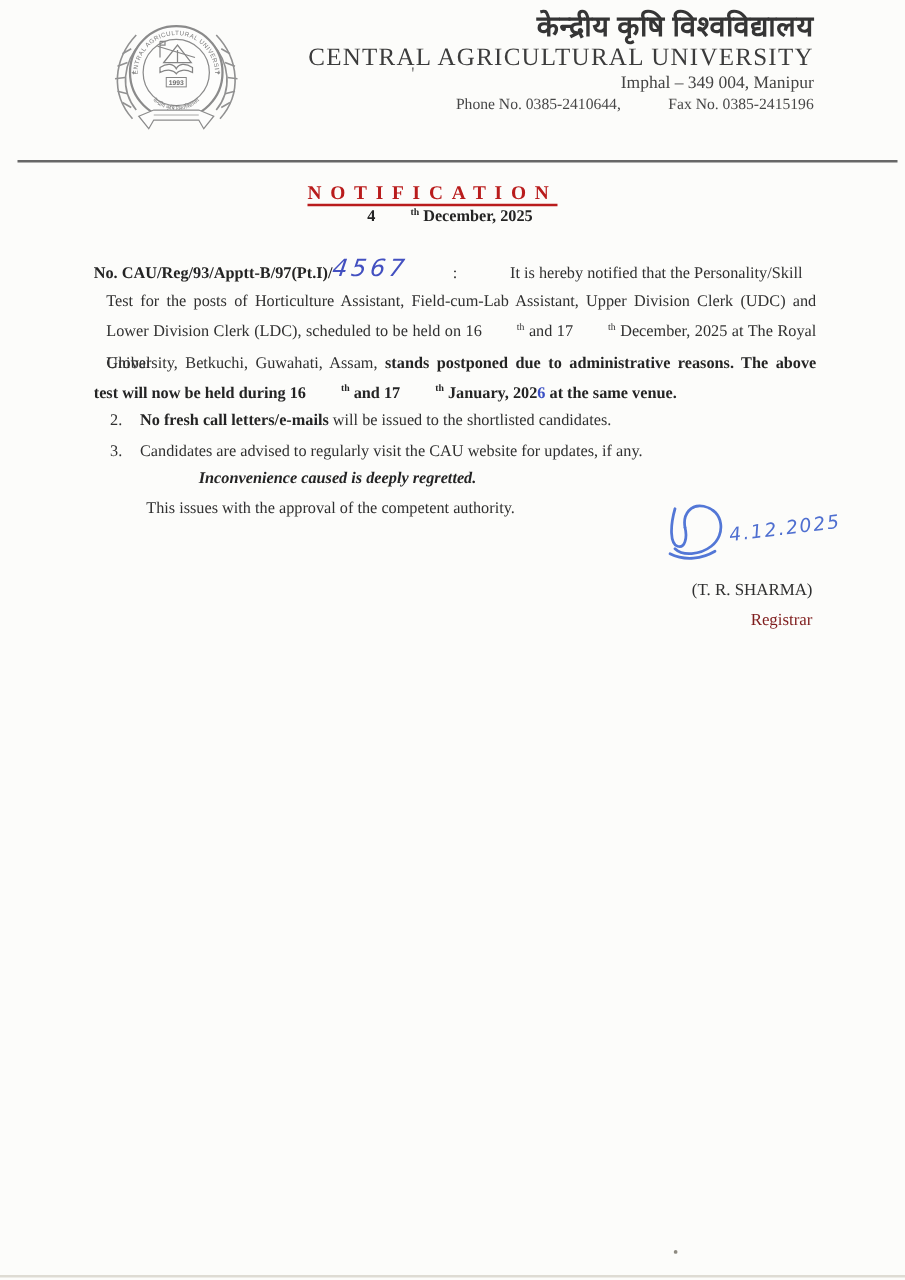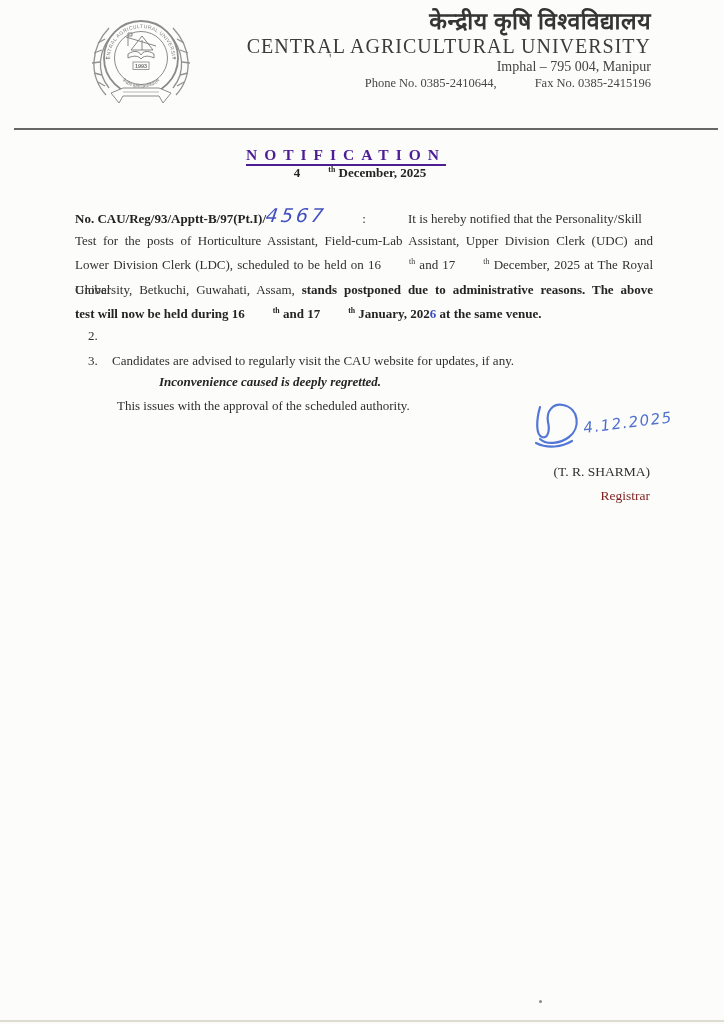--- a/index.html
+++ b/index.html
@@ -15,29 +15,29 @@
   .lh-eng-title{font-size:20px;color:#3c3c3c;line-height:23px;letter-spacing:1px;}
   .lh-hindi-addr{font-size:16px;color:#424242;line-height:19px;}
   .lh-eng-addr{font-size:14px;color:#444;line-height:17px;}
   .lh-hindi-phone{font-size:15px;color:#424242;line-height:18px;}
   .lh-phone{font-size:12.5px;color:#474747;line-height:16px;}
   .lh-phone .fax{margin-left:38px;text-align:right;}
   .rule{position:absolute;left:14px;top:128px;width:704px;height:2px;background:#4c4c4c;opacity:.85;}
   
   .title-wrap{position:absolute;top:146px;left:0;width:724px;text-align:center;}
   .notif-title{
-    display:inline-block;font-size:15.5px;font-weight:700;color:#4c1d95;
+    display:inline-block;font-size:15.5px;font-weight:700;color:#b91c1c;
     letter-spacing:7px;text-decoration:underline;text-underline-offset:4px;
     text-decoration-thickness:1.7px;margin-left:-32px;
   }
   .notif-date{font-size:13px;font-weight:700;color:#222;margin-top:1px;margin-left:-4px;}
   
   .body-block{position:absolute;left:75px;top:204px;width:578px;font-size:13px;color:#303030;}
   .pline{height:24.5px;line-height:24.5px;}
-  .just{text-align:justify;text-align-last:justify;}
+  .just{text-align:justify;text-align-last:justify;margin-left:10px;}
   .nowrap{white-space:nowrap;}
   sup{font-size:60%;vertical-align:super;line-height:0;letter-spacing:0;padding-left:28px;}
   .b{font-weight:700;color:#242424;}
   .hw-num{
     font-family:"DejaVu Sans",sans-serif;font-style:italic;font-weight:500;
     color:#4350c0;font-size:19px;letter-spacing:3px;
     display:inline-block;transform:skewX(-8deg);position:relative;top:-1px;
   }
   .hw-six{color:#3a4fc4;}
   .list-item{position:absolute;display:flex;font-size:13px;line-height:16px;color:#303030;}
@@ -101,21 +101,21 @@
 
     <g stroke="#8b8b8b" stroke-width="1" fill="#fdfdfc">
       <path d="M27 80 L39 75 L75 75 L87 80 L79 90 L75 83 L39 83 L35 90 Z"></path>
       <path d="M39 79 L75 79" stroke-width="0.6"></path>
     </g>
   </svg>
 
   <div class="letterhead">
     <div class="lh-hindi-title">केन्द्रीय कृषि विश्वविद्यालय</div>
     <div class="lh-eng-title">CENTRAL AGRICULTURAL UNIVERSITY</div>
-    <div class="lh-eng-addr">Imphal – 795 004, Manipur</div>
+    <div class="lh-eng-addr">Imphal – 349 004, Manipur</div>
     <div class="lh-phone">
       <span>Phone No. 0385-2410644,</span><span class="fax">Fax No. 0385-2415196</span>
     </div>
   </div>
 
   <div class="rule"></div>
 
   <div class="title-wrap">
     <div><span class="notif-title">NOTIFICATION</span></div>
     <div class="notif-date"><span class="b">4</span><sup class="b">th</sup><span class="b"> December, 2025</span></div>
@@ -124,28 +124,29 @@
   <div class="body-block">
     <div class="pline nowrap"><span class="b">No. CAU/Reg/93/Apptt-B/97(Pt.I)/</span><span class="hw-num">4567</span><span>&nbsp;&nbsp;&nbsp;&nbsp;&nbsp;&nbsp;&nbsp;&nbsp;&nbsp;&nbsp;&nbsp;:&nbsp;&nbsp;&nbsp;&nbsp;&nbsp;&nbsp;&nbsp;&nbsp;&nbsp;&nbsp;&nbsp;&nbsp;&nbsp;</span><span>It is hereby notified that the Personality/Skill</span></div>
     <div class="pline just"><span>Test for the posts of Horticulture Assistant, Field-cum-Lab Assistant, Upper Division Clerk (UDC) and</span></div>
     <div class="pline just"><span>Lower Division Clerk (LDC), scheduled to be held on 16</span><sup>th</sup><span> and 17</span><sup>th</sup><span> December, 2025 at The Royal Global</span></div>
     <div class="pline just"><span>University, Betkuchi, Guwahati, Assam, </span><span class="b">stands postponed due to administrative reasons. The above</span></div>
     <div class="pline nowrap"><span class="b">test will now be held during 16</span><sup class="b">th</sup><span class="b"> and 17</span><sup class="b">th</sup><span class="b"> January, 202</span><span class="b hw-six">6</span><span class="b"> at the same venue.</span></div>
   </div>
 
   <div class="list-item item-2">
     <span class="num">2.</span>
+    <span><span class="b">No fresh call letters/e-mails</span><span> will be issued to the shortlisted candidates.</span></span>
   </div>
   <div class="list-item item-3">
     <span class="num">3.</span>
     <span><span>Candidates are advised to regularly visit the CAU website for updates, if any.</span></span>
   </div>
 
   <div class="closing-bold">Inconvenience caused is deeply regretted.</div>
-  <div class="closing">This issues with the approval of the scheduled authority.</div>
+  <div class="closing">This issues with the approval of the competent authority.</div>
 
   <svg class="sig-svg" viewBox="0 0 170 52">
     <g stroke="#5377d6" stroke-width="2.2" fill="none" stroke-linecap="round">
       <path d="M16 8 C 12 22 12 36 18 38 C 24 40 26 31 24 23"></path>
       <path d="M24 23 C 22 12 29 4 39 6 C 55 9 57 29 45 38 C 36 45 22 46 16 40"></path>
       <path d="M12 44 C 24 50 38 48 48 42"></path>
     </g>
     <text x="60" y="34" transform="rotate(-7 60 34)" font-family="DejaVu Sans, sans-serif" font-style="italic" font-size="15" letter-spacing="1.5" fill="#4f6fd0">4.12.2025</text>
   </svg>
   <div class="sig-name">(T. R. SHARMA)</div>

